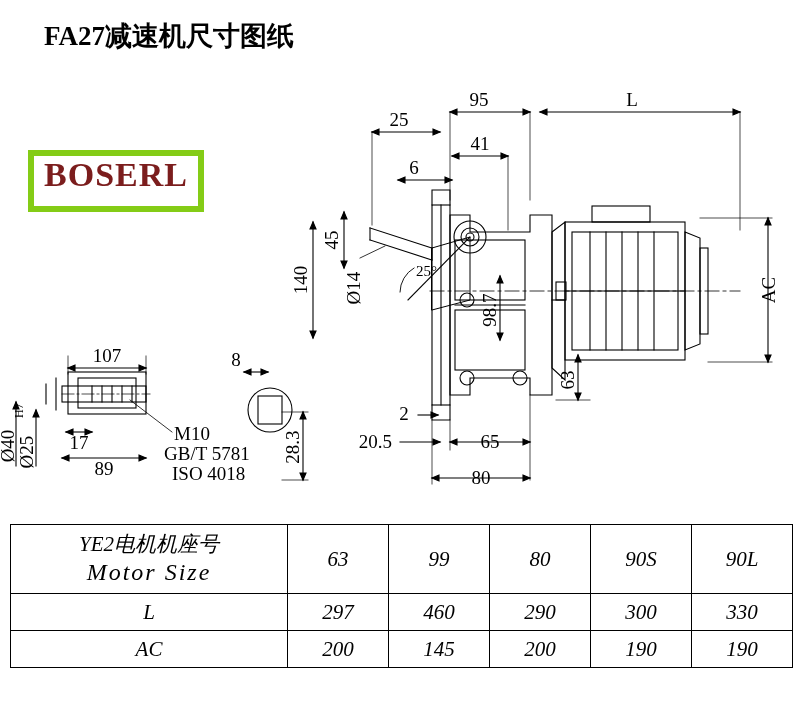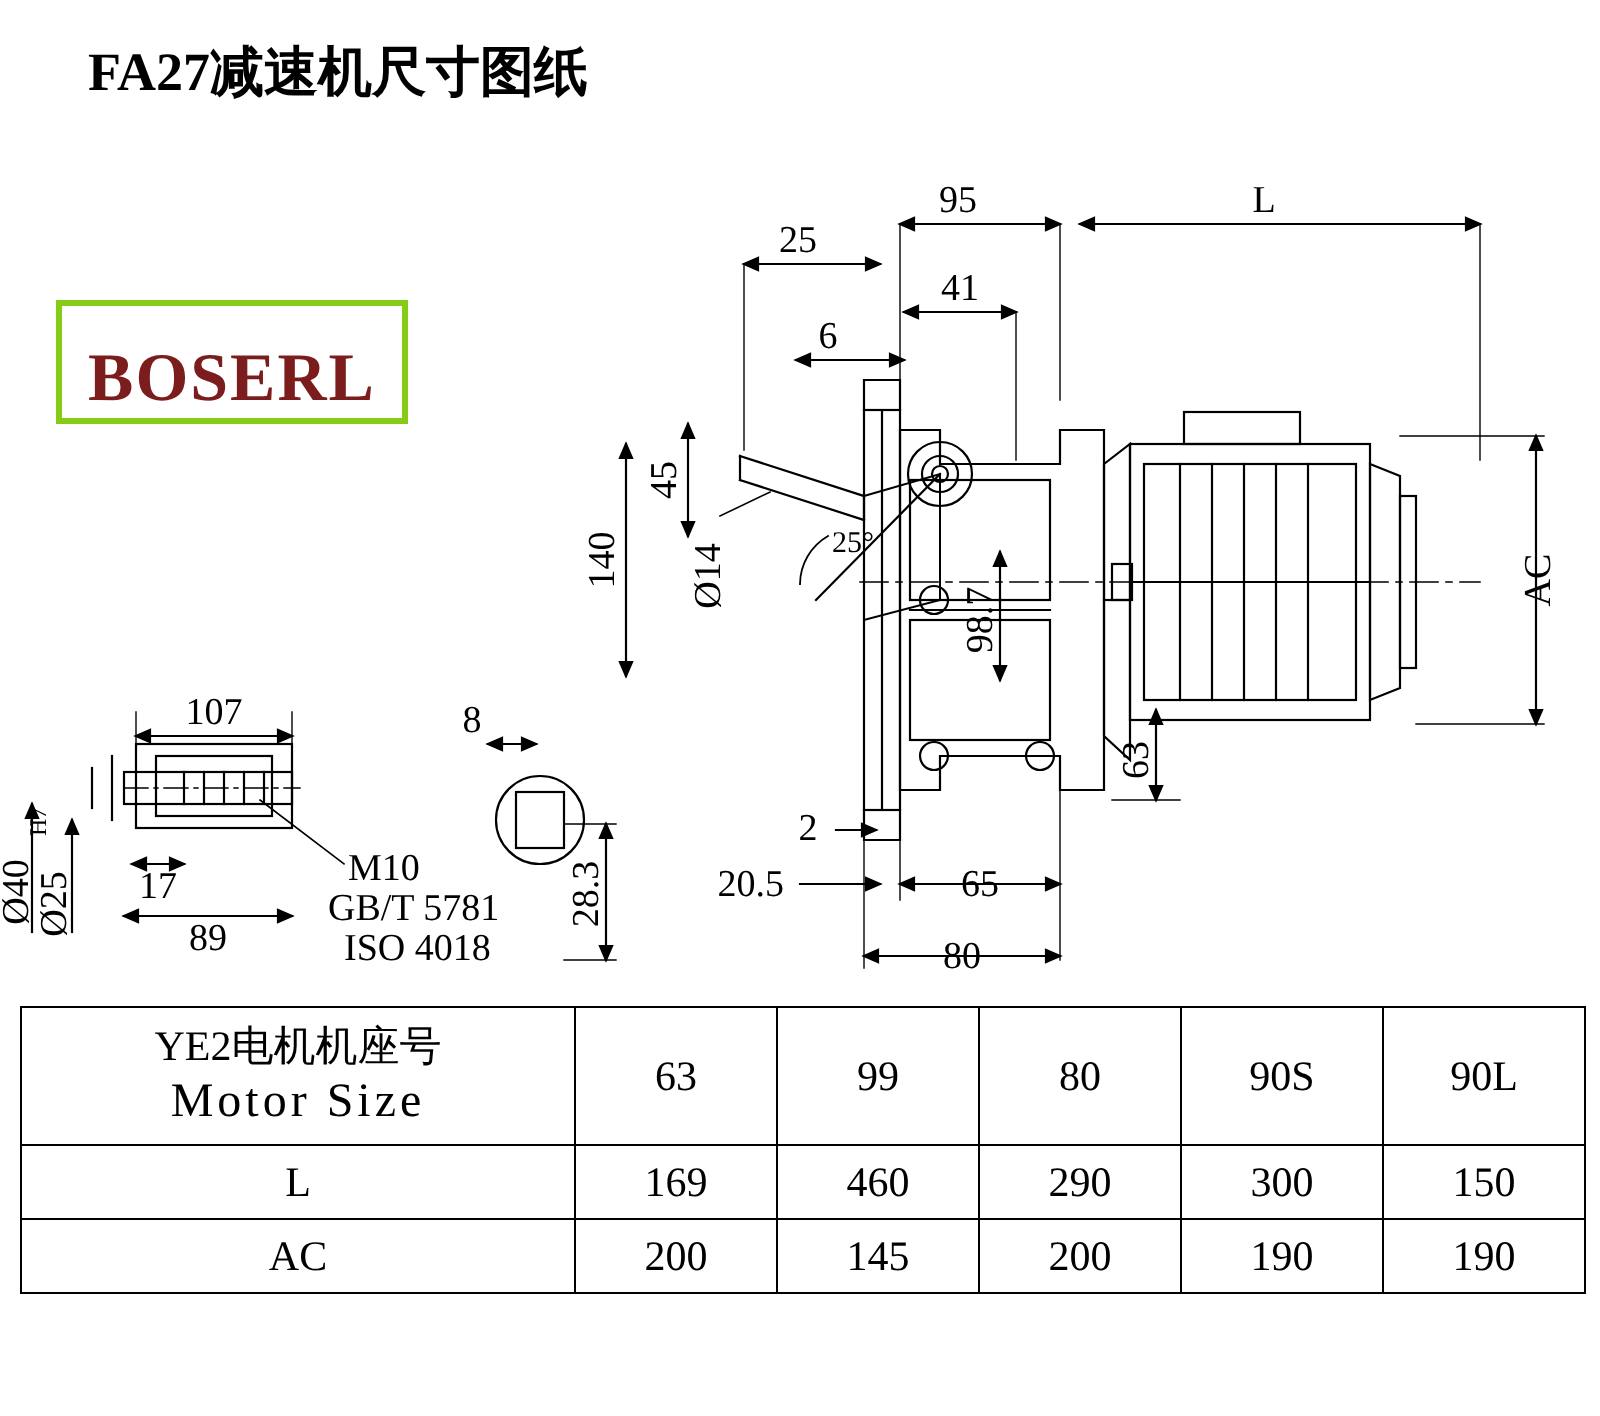--- a/index.html
+++ b/index.html
@@ -31,23 +31,23 @@
     white-space: nowrap;
   }
   
   .logo-box {
     position: absolute;
     left: 28px;
     top: 150px;
     width: 176px;
     height: 62px;
     box-sizing: border-box;
-    border: 3px solid #84cc16;
+    border: 6px solid #84cc16;
     display: flex;
-    align-items: flex-end;
+    align-items: flex-start;
     justify-content: center;
   }
   .logo-text {
     font-family: "Liberation Serif", serif;
     font-size: 34px;
     font-weight: bold;
     color: #7b1d1d;
     letter-spacing: 1px;
   }
   
@@ -59,24 +59,25 @@
     height: 708px;
   }
   svg text {
     font-family: "Liberation Serif", serif;
     fill: #000;
   }
   
   .spec-table {
     position: absolute;
     left: 10px;
-    top: 503px;
+    top: 524px;
     width: 780px;
     border-collapse: collapse;
     table-layout: fixed;
+    font-style: italic;
   }
   .spec-table td {
     border: 1px solid #000;
     text-align: center;
     font-family: "Liberation Serif", serif;
     font-size: 21px;
     height: 36px;
     padding: 0;
   }
   .spec-table td.head-cell {
@@ -320,25 +321,25 @@
           <span class="en-line">Motor Size</span>
         </td>
         <td class="head-cell col-val">63</td>
         <td class="head-cell col-val">99</td>
         <td class="head-cell col-val">80</td>
         <td class="head-cell col-val">90S</td>
         <td class="head-cell col-val">90L</td>
       </tr>
       <tr>
         <td class="col-label">L</td>
-        <td class="col-val">169</td>
+        <td class="col-val">297</td>
         <td class="col-val">460</td>
         <td class="col-val">290</td>
         <td class="col-val">300</td>
-        <td class="col-val">150</td>
+        <td class="col-val">330</td>
       </tr>
       <tr>
         <td class="col-label">AC</td>
         <td class="col-val">200</td>
         <td class="col-val">145</td>
         <td class="col-val">200</td>
         <td class="col-val">190</td>
         <td class="col-val">190</td>
       </tr>
     </tbody>

